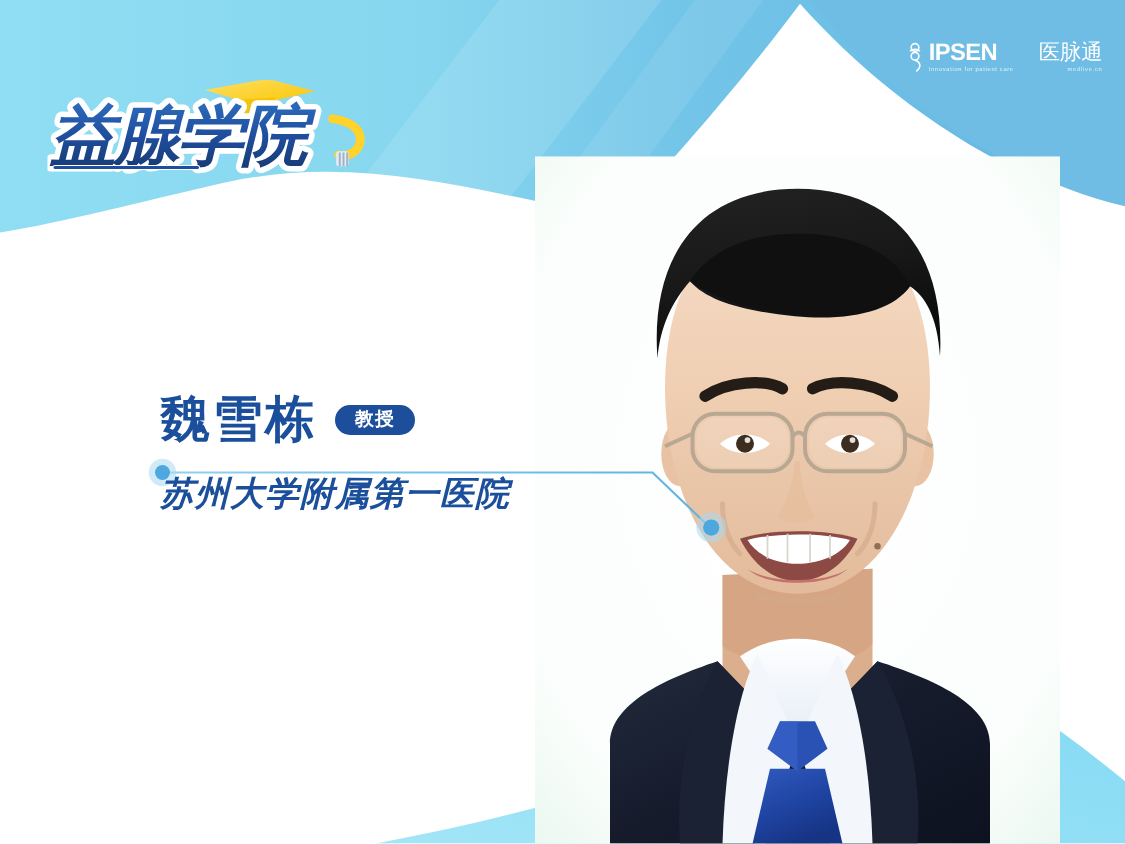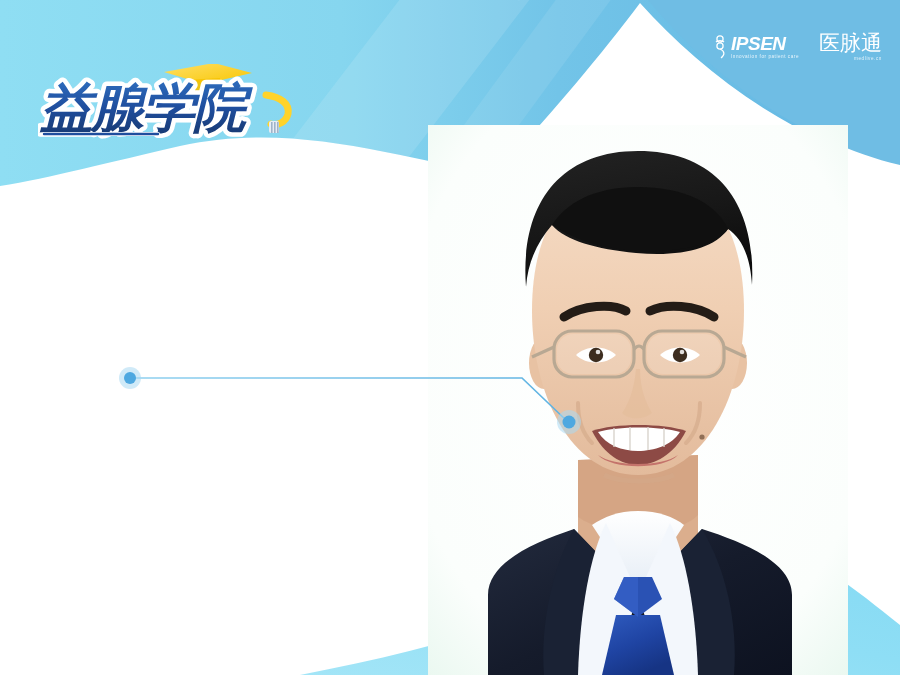--- a/index.html
+++ b/index.html
@@ -19,29 +19,28 @@
     position:absolute;top:33px;right:18px;
     display:flex;align-items:center;gap:20px;
     z-index:40;
   }
   .ipsen-logo{display:flex;align-items:flex-end;gap:3px;}
   .ipsen-mark{width:13px;height:26px;}
   .ipsen-txt{display:flex;flex-direction:column;line-height:1;}
   .ipsen-word{
     color:#ffffff;font-weight:bold;font-size:19px;letter-spacing:-0.5px;
     font-family:"Liberation Sans",sans-serif;
-    font-style:italic;
   }
   .ipsen-tag{
     color:#e8f4fb;font-size:4.6px;letter-spacing:0.55px;margin-top:2px;
     white-space:nowrap;font-family:"Liberation Sans",sans-serif;
   }
   .medlive-logo{display:flex;flex-direction:column;align-items:flex-end;}
   .medlive-cn{
-    font-size:21px;color:#fff;letter-spacing:0px;line-height:1;
+    font-size:17px;color:#fff;letter-spacing:0px;line-height:1;
     font-family:"DejaVu Sans",sans-serif;
   }
   .medlive-sub{font-size:4.6px;color:#e4f2fa;letter-spacing:0.6px;margin-top:2px;}
 
   
   #academy-logo{position:absolute;left:38px;top:64px;z-index:40;width:265px;height:78px;}
   #academy-logo svg{display:block;}
 
   
   #speaker-block{position:absolute;left:128px;top:312px;z-index:35;}
@@ -330,14 +329,21 @@
         </linearGradient>
       </defs>
       <path d="M24,18 L412,18 L458,62" stroke="url(#lineG)" stroke-width="1.7" fill="none"></path>
       <circle cx="20" cy="18" r="11" fill="#a9d9f2" opacity="0.55"></circle>
       <circle cx="20" cy="18" r="6" fill="#4ea8e0"></circle>
       <circle cx="459" cy="62" r="12" fill="#a9d9f2" opacity="0.55"></circle>
       <circle cx="459" cy="62" r="6.5" fill="#4ea8e0"></circle>
     </svg>
   </div>
 
+  <div id="speaker-block">
+    <div id="speaker-row">
+      <span id="speaker-name">魏雪栋</span>
+      <span id="speaker-title-badge">教授</span>
+    </div>
+    <div id="speaker-affil">苏州大学附属第一医院</div>
+  </div>
 
 </div>
 
 </body></html>

